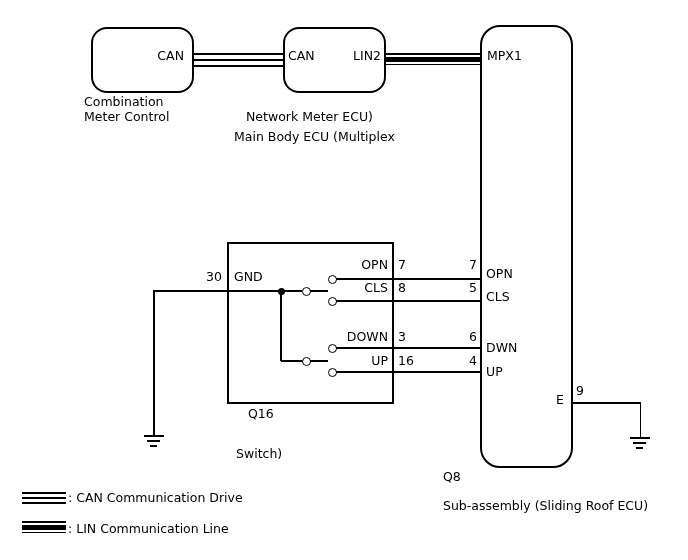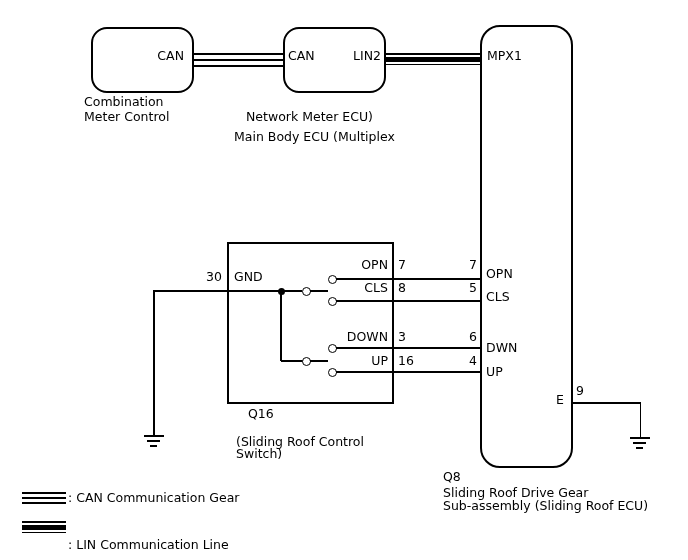--- a/index.html
+++ b/index.html
@@ -104,38 +104,36 @@
 
   <div class="t" style="left:486px;top:267px;">OPN</div>
   <div class="t" style="left:486px;top:290px;">CLS</div>
   <div class="t" style="left:486px;top:341px;">DWN</div>
   <div class="t" style="left:486px;top:365px;">UP</div>
 
   <div class="t" style="left:556px;top:393px;">E</div>
   <div class="t" style="left:576px;top:384px;">9</div>
 
   <div class="t" style="left:236px;top:407px;margin-left:12px;">Q16</div>
-  <div class="t" style="left:236px;top:435px;">(Sliding Roof Control</div>
   <div class="t" style="left:236px;top:447px;">Switch)</div>
 
   <div class="t" style="left:443px;top:470px;">Q8</div>
-  <div class="t" style="left:443px;top:486px;">Sliding Roof Drive Gear</div>
   <div class="t" style="left:443px;top:499px;">Sub-assembly (Sliding Roof ECU)</div>
 
   <div class="band" style="left:22px;top:492px;width:44px;">
     <div class="s sb" style="height:2px;"></div>
     <div class="s sw" style="height:3px;"></div>
     <div class="s sb" style="height:1.5px;"></div>
     <div class="s sw" style="height:3px;"></div>
     <div class="s sb" style="height:2px;"></div>
   </div>
-  <div class="t" style="left:68px;top:491px;">: CAN Communication Gear</div>
+  <div class="t" style="left:68px;top:491px;">: CAN Communication Drive</div>
 
   <div class="band" style="left:22px;top:521px;width:44px;">
     <div class="s sb" style="height:1.5px;"></div>
     <div class="s sw" style="height:2px;"></div>
     <div class="s sb" style="height:5px;"></div>
     <div class="s sw" style="height:2px;"></div>
     <div class="s sb" style="height:1.5px;"></div>
   </div>
-  <div class="t" style="left:68px;top:538px;">: LIN Communication Line</div>
+  <div class="t" style="left:68px;top:522px;">: LIN Communication Line</div>
 
 </div>
 
 </body></html>

